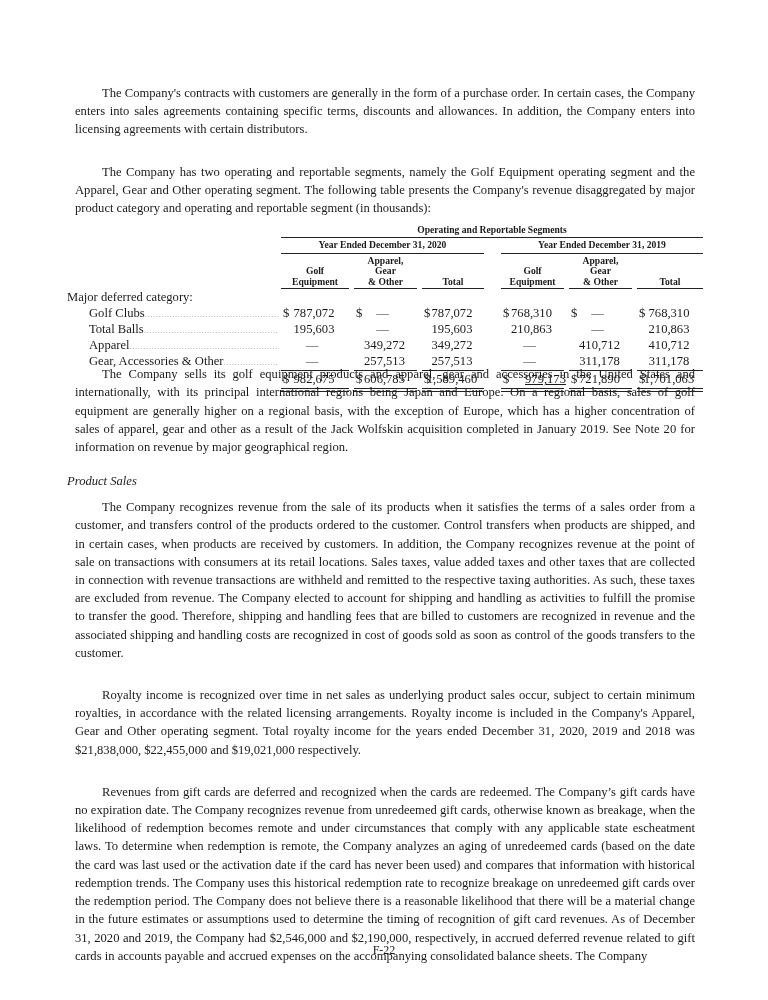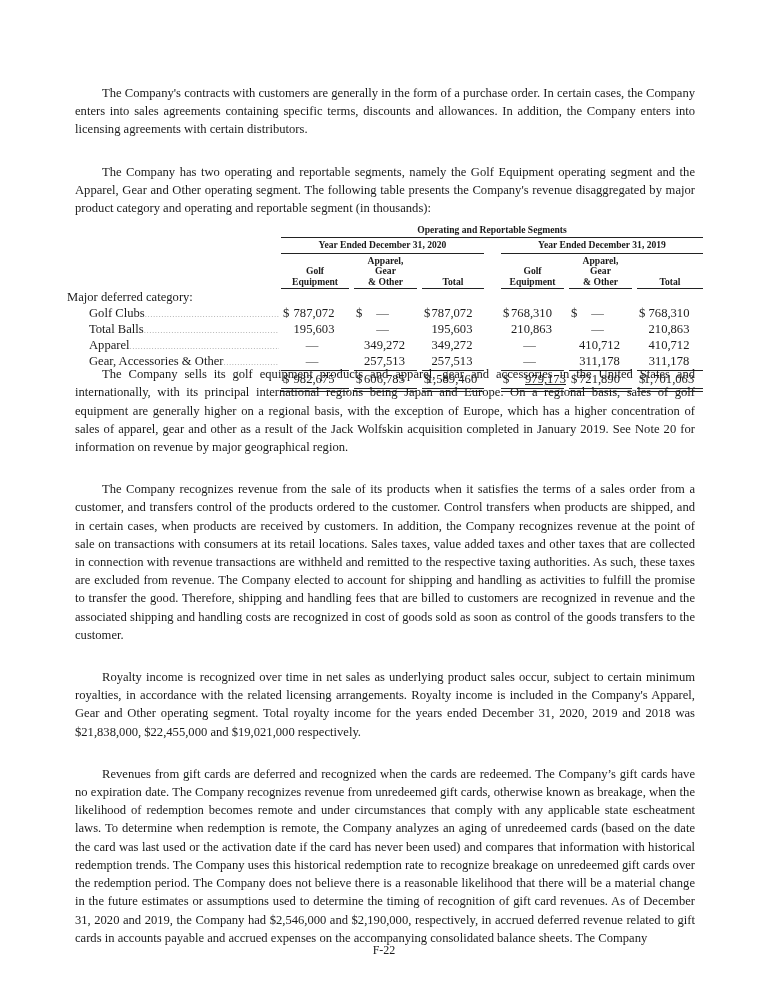--- a/index.html
+++ b/index.html
@@ -128,20 +128,21 @@
       <div class="dbl" style="left:502px;width:63px;top:163px;"></div>
       <div class="cur" style="left:572px;top:146px;">$</div>
       <div class="cell" style="left:570px;width:64px;top:146px;">1,701,063</div>
       <div class="dbl" style="left:570px;width:66px;top:163px;"></div>
     </div>
 
   <div id="sections">
       <div style="height: 20px;"></div>
       <p class="para">The Company sells its golf equipment products and apparel, gear and accessories in the United States and internationally, with its principal international regions being Japan and Europe. On a regional basis, sales of golf equipment are generally higher on a regional basis, with the exception of Europe, which has a higher concentration of sales of apparel, gear and other as a result of the Jack Wolfskin acquisition completed in January 2019.  See Note 20 for information on revenue by major geographical region.</p>
       <div style="height: 8px;"></div>
+      <p class="heading">Product Sales</p>
       <p class="para">The Company recognizes revenue from the sale of its products when it satisfies the terms of a sales order from a customer, and transfers control of the products ordered to the customer. Control transfers when products are shipped, and in certain cases, when products are received by customers. In addition, the Company recognizes revenue at the point of sale on transactions with consumers at its retail locations. Sales taxes, value added taxes and other taxes that are collected in connection with revenue transactions are withheld and remitted to the respective taxing authorities. As such, these taxes are excluded from revenue. The Company elected to account for shipping and handling as activities to fulfill the promise to transfer the good. Therefore, shipping and handling fees that are billed to customers are recognized in revenue and the associated shipping and handling costs are recognized in cost of goods sold as soon as control of the goods transfers to the customer.</p>
       <div style="height: 8px;"></div>
       <p class="para">Royalty income is recognized over time in net sales as underlying product sales occur, subject to certain minimum royalties, in accordance with the related licensing arrangements. Royalty income is included in the Company's Apparel, Gear and Other operating segment. Total royalty income for the years ended December 31, 2020, 2019 and 2018 was $21,838,000, $22,455,000 and $19,021,000 respectively.</p>
       <div style="height: 8px;"></div>
       <p class="para">Revenues from gift cards are deferred and recognized when the cards are redeemed. The Company’s gift cards have no expiration date. The Company recognizes revenue from unredeemed gift cards, otherwise known as breakage, when the likelihood of redemption becomes remote and under circumstances that comply with any applicable state escheatment laws. To determine when redemption is remote, the Company analyzes an aging of unredeemed cards (based on the date the card was last used or the activation date if the card has never been used) and compares that information with historical redemption trends. The Company uses this historical redemption rate to recognize breakage on unredeemed gift cards over the redemption period. The Company does not believe there is a reasonable likelihood that there will be a material change in the future estimates or assumptions used to determine the timing of recognition of gift card revenues. As of December 31, 2020 and 2019, the Company had $2,546,000 and $2,190,000, respectively, in accrued deferred revenue related to gift cards in accounts payable and accrued expenses on the accompanying consolidated balance sheets. The Company</p>
     </div>
 </div>
 
 <div class="footer">F-22</div>
 

